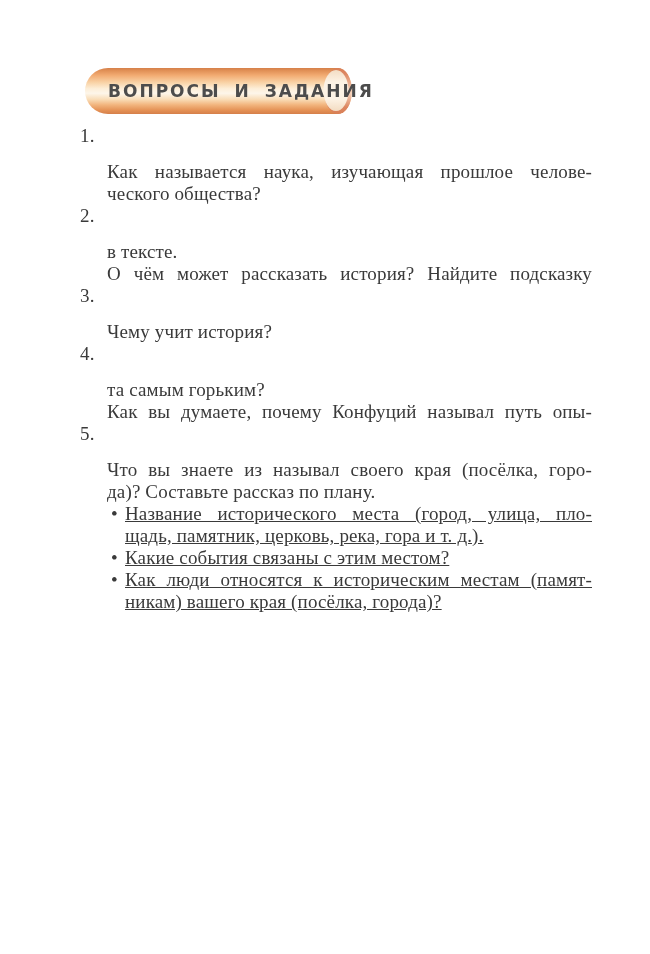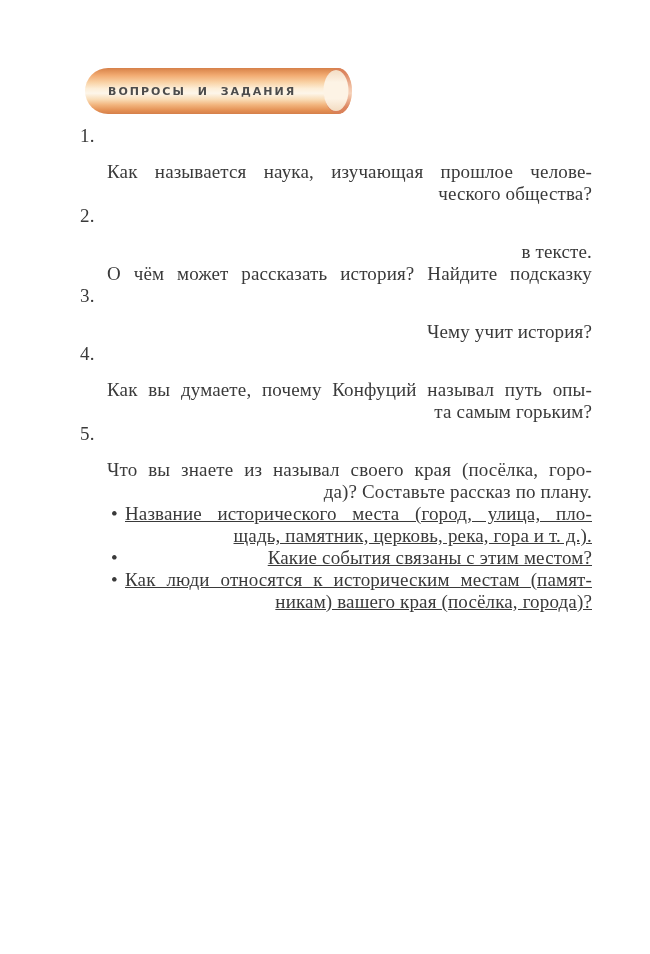--- a/index.html
+++ b/index.html
@@ -33,21 +33,21 @@
   }
   .banner-title {
     position: absolute;
     left: 23px;
     top: 0;
     height: 100%;
     display: flex;
     align-items: center;
     font-family: "DejaVu Sans", sans-serif;
     font-weight: bold;
-    font-size: 11px;
+    font-size: 17px;
     letter-spacing: 2px;
     word-spacing: 6px;
     color: #4c4c4c;
     white-space: nowrap;
   }
 
   
   .questions {
     position: absolute;
     left: 80px;
@@ -62,21 +62,21 @@
   .q-num {
     flex: none;
     width: 27px;
     text-align: left;
   }
   .q-content {
     flex: 1;
     min-width: 0;
     margin-top: 36px;
   }
-  .line { text-align: right; }
+  .line { text-align: left; }
   .line.fill {
     text-align: justify;
     text-align-last: justify;
   }
   .bullet-row { display: flex; }
   .b-marker {
     flex: none;
     width: 18px;
     padding-left: 4px;
     box-sizing: border-box;
@@ -146,22 +146,22 @@
       </div>
       <div class="q-item">
         <div class="q-num">3.</div>
         <div class="q-content">
           <div class="line">Чему учит история?</div>
         </div>
       </div>
       <div class="q-item">
         <div class="q-num">4.</div>
         <div class="q-content">
+          <div class="line">та самым горьким?</div>
           <div class="line fill">Как вы думаете, почему Конфуций называл путь опы-</div>
-          <div class="line">та самым горьким?</div>
         </div>
       </div>
       <div class="q-item">
         <div class="q-num">5.</div>
         <div class="q-content">
           <div class="line fill">Что вы знаете из называл своего края (посёлка, горо-</div>
           <div class="line">да)? Составьте рассказ по плану.</div>
           <div class="bullet-row">
             <div class="b-marker">•</div>
             <div class="b-content">

